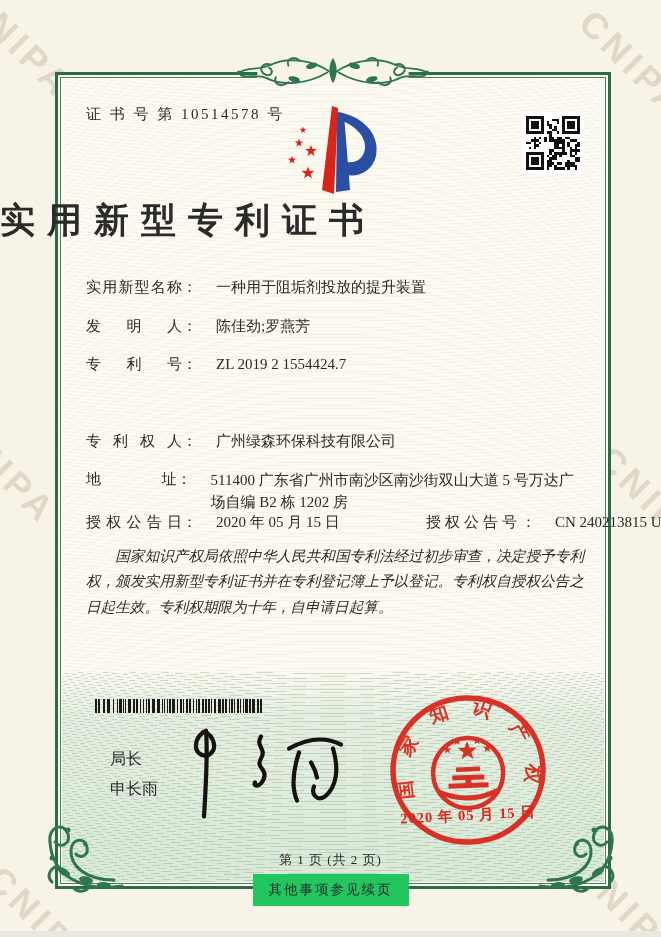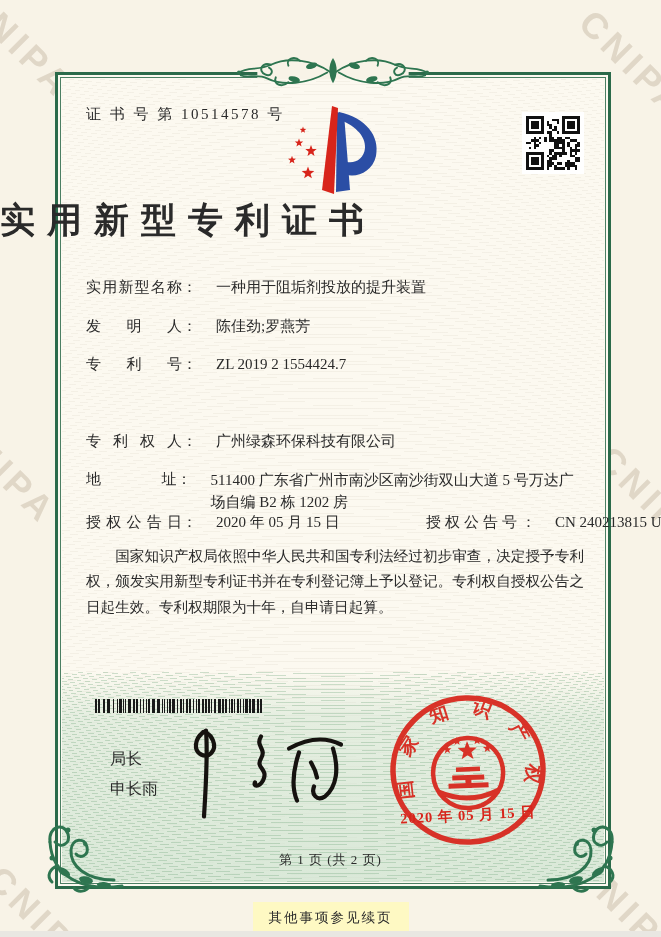--- a/index.html
+++ b/index.html
@@ -47,35 +47,35 @@
 
   .row{position:absolute;left:86px;font-size:15px;white-space:nowrap;}
   .row .lbl{display:inline-block;width:96px;text-align:justify;text-align-last:justify;vertical-align:top;}
   .row .val{margin-left:19px;font-family:Liberation Serif, serif;}
   .row.wrap{white-space:normal;width:500px;display:flex;}
   .row.wrap .val{width:398px;line-height:1.45;}
   .grant2{position:absolute;left:340px;top:0;}
 
   .body-text{position:absolute;left:86px;top:544px;width:498px;font-size:14.6px;
              line-height:1.74;text-align:justify;}
-  .body-text p{margin:0;text-indent:2em;}
+  .body-text p{margin:0;text-indent:2em;font-style:italic;}
 
   .barcode{position:absolute;left:95px;top:699px;width:168px;height:14px;}
 
   .director{position:absolute;left:86px;top:744px;font-family:"Liberation Sans","DejaVu Sans",sans-serif;
             font-size:16px;line-height:1.9;margin-left:24px;}
   .signature{position:absolute;left:175px;top:722px;width:175px;height:100px;}
 
   .seal{position:absolute;left:386px;top:691px;width:164px;height:158px;transform:rotate(-2deg);opacity:.93;}
   .seal-date{position:absolute;left:386px;top:806px;width:164px;text-align:center;
              color:var(--seal-red);font-size:14.5px;font-weight:bold;letter-spacing:1px;
              transform:rotate(-3deg);white-space:nowrap;}
 
   .page-info{position:absolute;left:0;right:0;top:851px;text-align:center;font-size:13px;letter-spacing:1px;}
-  .footer-note{position:absolute;left:50%;transform:translateX(-50%);top:902px;background:#fef9c3;
+  .footer-note{position:absolute;left:50%;transform:translateX(-50%);top:874px;background:#22c55e;
                padding:7px 16px;font-size:13.5px;letter-spacing:2px;white-space:nowrap;}
   svg{display:block;}
 </style>
 </head>
 <body>
 
 <div class="page">
 
   <div class="wm" style="left:-14px;top:-18px;">CNIPA</div>
   <div class="wm" style="left:600px;top:2px;">CNIPA</div>

